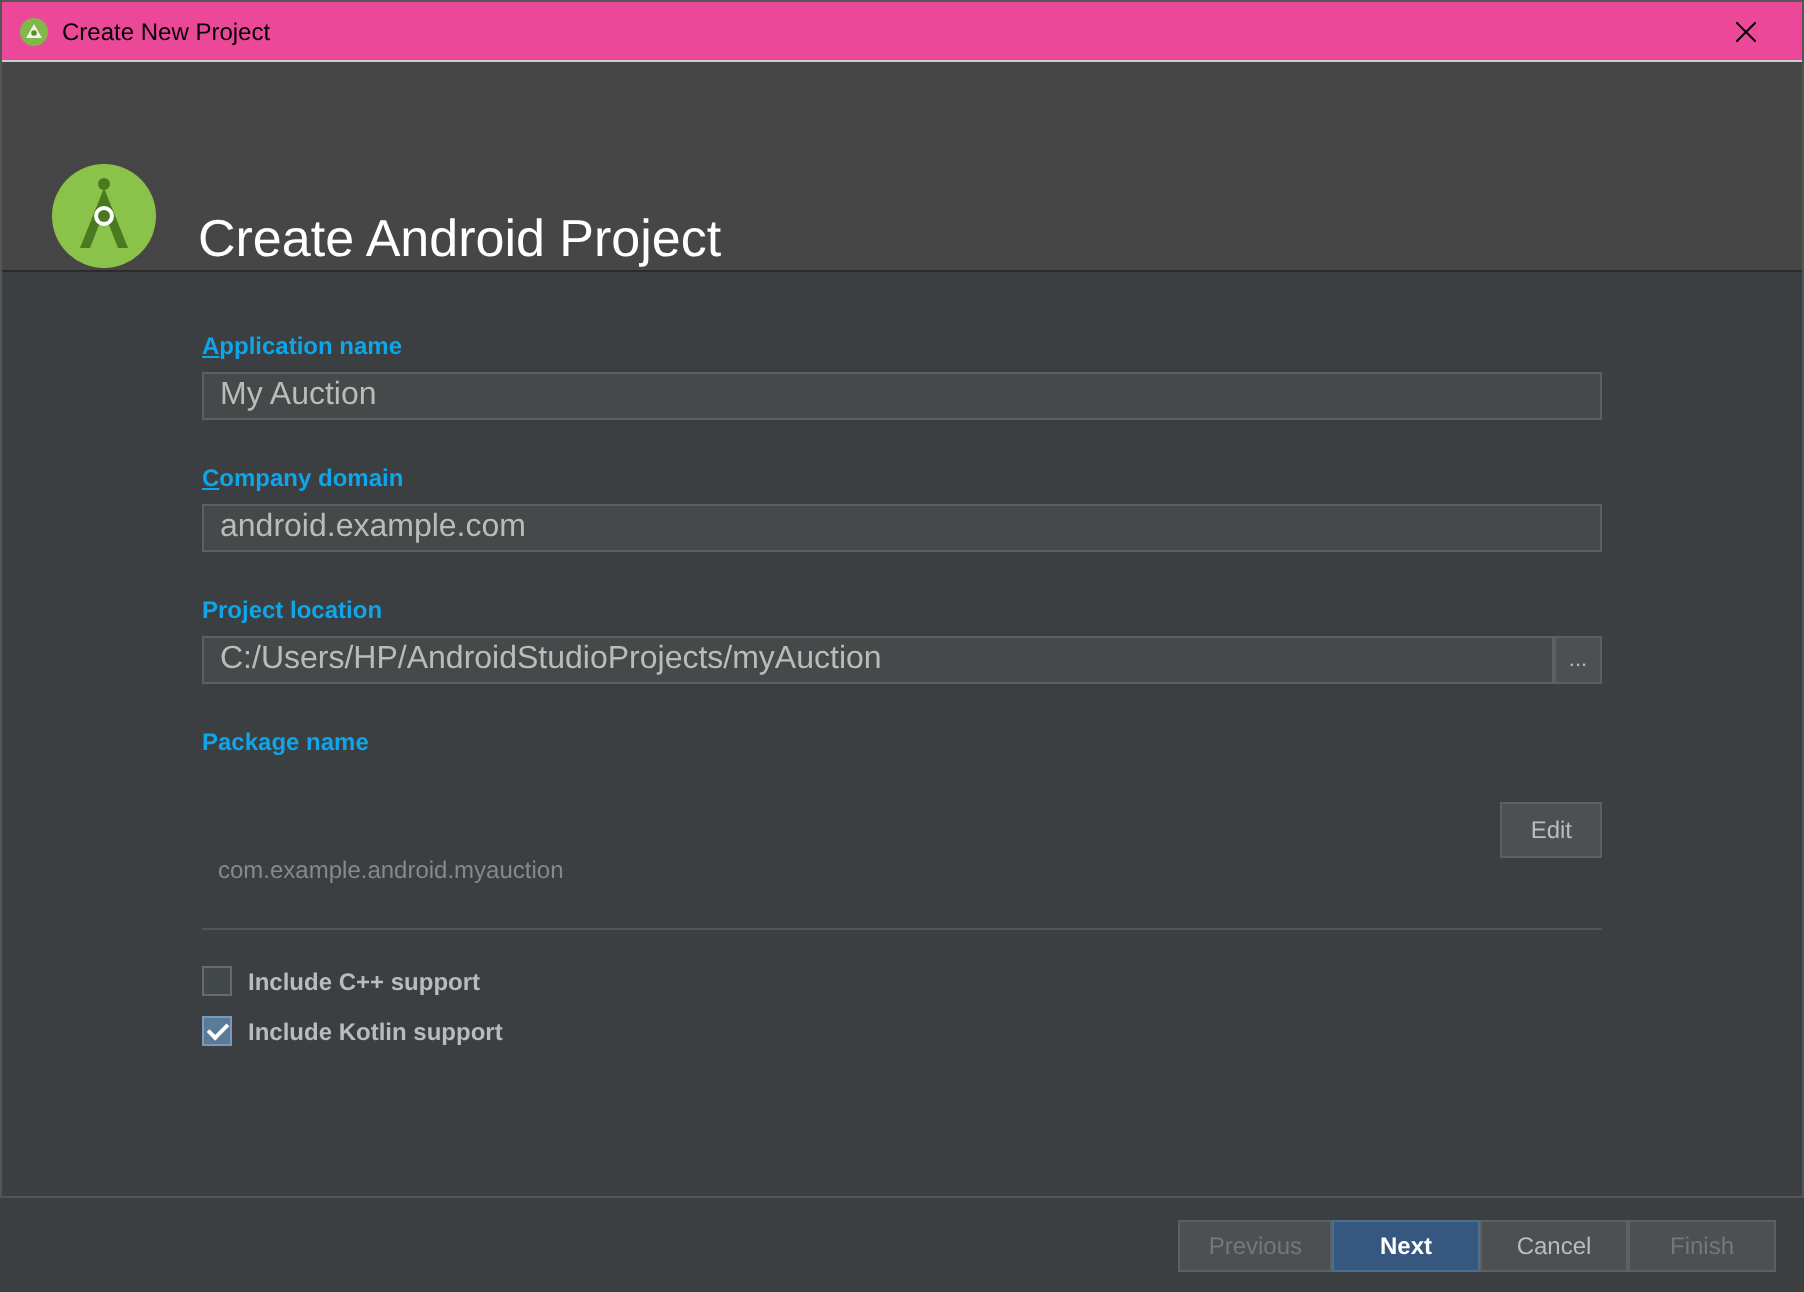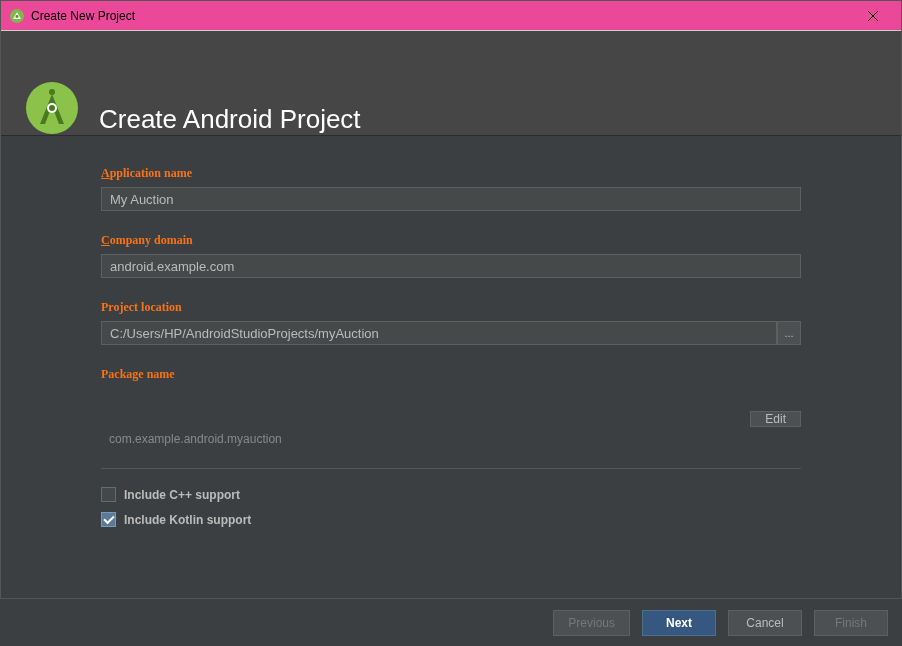--- a/index.html
+++ b/index.html
@@ -58,35 +58,34 @@
   color: #ffffff;
 }
 .content {
   padding: 30px 100px 10px 100px;
 }
 .field-group {
   margin-bottom: 22px;
 }
 .field-label {
   font-size: 12px;
-  color: #f97316;
+  color: #0ea5e9;
   font-weight: bold;
   margin-bottom: 6px;
   display: block;
-  font-family: Liberation Serif, serif;
 }
 .field-label .u { text-decoration: underline; }
 .text-input {
   width: 100%;
   height: 24px;
   background: #45494a;
   border: 1px solid #5e6060;
   color: #bbbbbb;
   padding: 0 8px;
-  font-size: 13px;
+  font-size: 16px;
   font-family: inherit;
   outline: none;
 }
 .input-row {
   display: flex;
   gap: 0;
 }
 .input-row .text-input { flex: 1; }
 .browse-btn {
   width: 24px;
@@ -106,21 +105,21 @@
   justify-content: space-between;
   margin-top: 10px;
 }
 .package-value {
   font-size: 12px;
   color: #888;
   padding-left: 8px;
   margin-top: 40px;
 }
 .edit-btn {
-  height: 16px;
+  height: 28px;
   padding: 0 14px;
   background: #4c5052;
   border: 1px solid #5e6060;
   color: #bbbbbb;
   font-size: 12px;
   cursor: pointer;
 }
 .divider {
   height: 1px;
   background: #555;
@@ -164,21 +163,21 @@
   position: absolute;
   bottom: 0;
   left: 0;
   right: 0;
   height: 48px;
   border-top: 1px solid #555;
   display: flex;
   align-items: center;
   justify-content: flex-end;
   padding: 0 14px;
-  gap: 12px;
+  gap: 0;
   background: #3c3f41;
 }
 .footer-btn {
   height: 26px;
   min-width: 74px;
   padding: 0 14px;
   background: #4c5052;
   border: 1px solid #5e6060;
   color: #bbbbbb;
   font-size: 12px;

